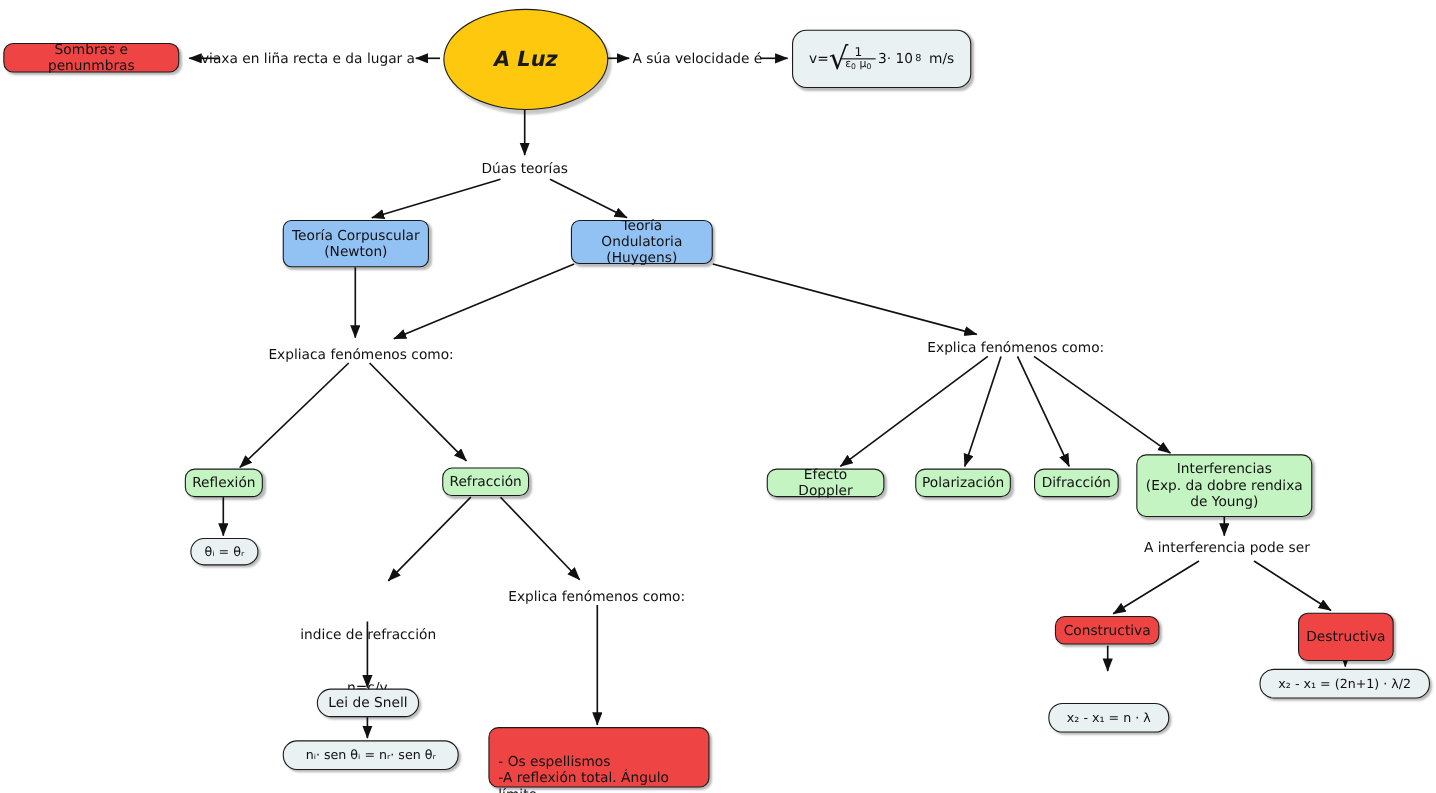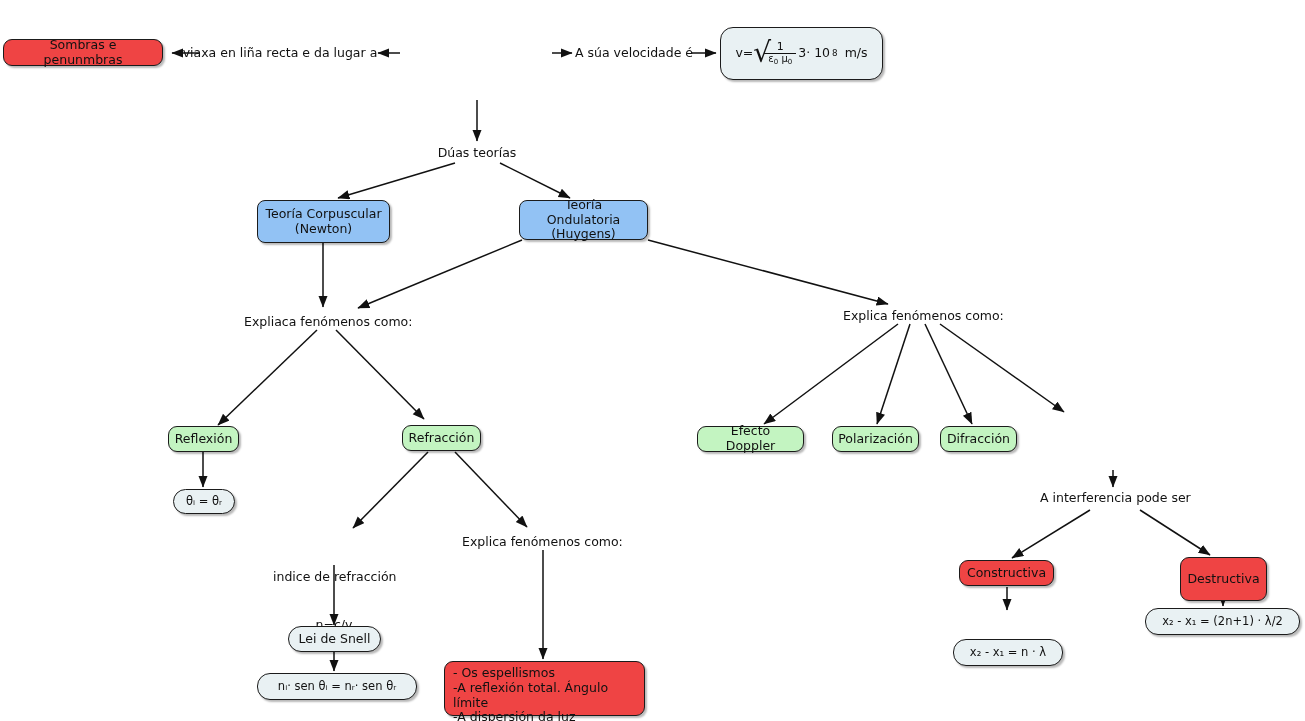--- a/index.html
+++ b/index.html
@@ -157,20 +157,23 @@
       <line x1="1090" y1="510" x2="1012" y2="558"></line>
 
       <line x1="1140" y1="510" x2="1210" y2="555"></line>
 
       <line x1="1007" y1="587" x2="1007" y2="610"></line>
 
       <line x1="1223" y1="583" x2="1223" y2="606"></line>
     </g>
   </svg>
 
+  <div class="ellipse" style="left:403px; top:8px; width:148px; height:90px;">
+    <span>A Luz</span>
+  </div>
 
   <div class="node n-plain" style="left:3px; top:39px; width:160px; height:27px;">
     <span>Sombras e penunmbras</span>
   </div>
 
   <div class="label" style="left:180px; top:45px; width:200px;">viaxa en liña recta e da lugar a</div>
 
   <div class="label" style="left:575px; top:45px; width:118px;text-align:right;">A súa velocidade é</div>
 
   <div class="node n-formula" style="left:720px; top:27px; width:163px; height:53px;">
@@ -224,38 +227,43 @@
   <div class="node n-formula" style="left:288px; top:626px; width:93px; height:26px;">
     <span>Lei de Snell</span>
   </div>
 
   <div class="node n-formula" style="left:257px; top:673px; width:160px; height:27px; font-size:11.5px;">
     <span>nᵢ· sen  θᵢ  =  nᵣ· sen  θᵣ</span>
   </div>
 
   <div class="label" style="left:462px; top:534px; width:160px;">Explica fenómenos como:</div>
 
-  <div class="node n-plain n-multiline" style="left:444px; top:661px; width:201px; height:55px; flex-direction:column; align-items:flex-start; padding:4px 8px;">
+  <div class="node n-plain n-multiline" style="left:444px; top:661px; width:201px; height:55px; flex-direction:column; align-items:flex-start; padding:23px 8px;">
     <span>- Os espellismos</span>
     <span>-A reflexión total. Ángulo límite</span>
     <span>-A dispersión da luz</span>
   </div>
 
   <div class="node n-green" style="left:697px; top:426px; width:107px; height:26px;">
     <span>Efecto Doppler</span>
   </div>
 
   <div class="node n-green" style="left:832px; top:426px; width:87px; height:26px;">
     <span>Polarización</span>
   </div>
 
   <div class="node n-green" style="left:940px; top:426px; width:77px; height:26px;">
     <span>Difracción</span>
   </div>
 
+  <div class="node n-green" style="left:1033px; top:413px; width:160px; height:57px; flex-direction:column;">
+    <span>Interferencias</span>
+    <span>(Exp. da dobre rendixa</span>
+    <span>de Young)</span>
+  </div>
 
   <div class="label" style="left:1040px; top:490px; width:148px;">A interferencia pode ser</div>
 
   <div class="node n-plain" style="left:959px; top:560px; width:95px; height:26px;">
     <span>Constructiva</span>
   </div>
 
   <div class="node n-formula" style="left:953px; top:612px; width:110px; height:27px; font-size:11.5px;margin-top:27px;">
     <span>x₂ - x₁ = n · λ</span>
   </div>

